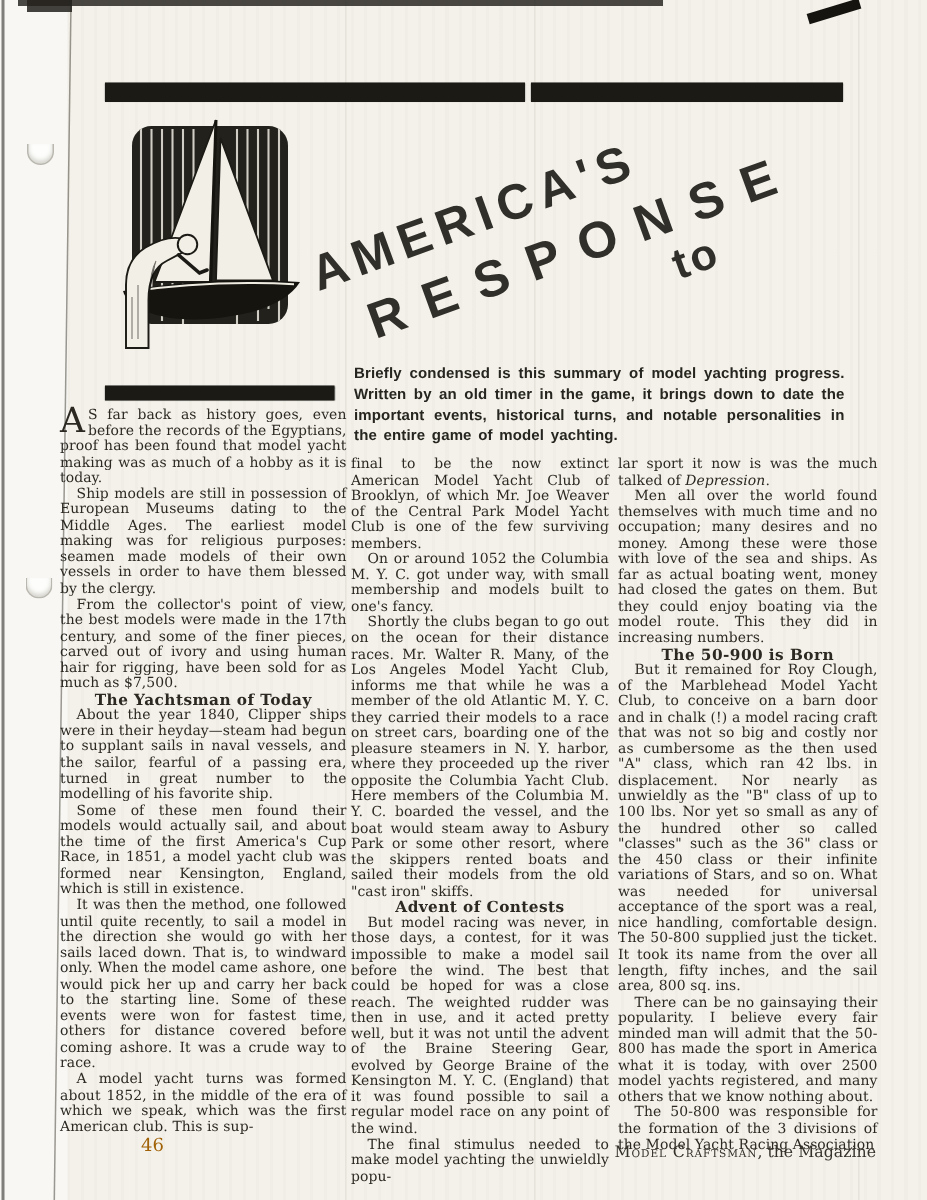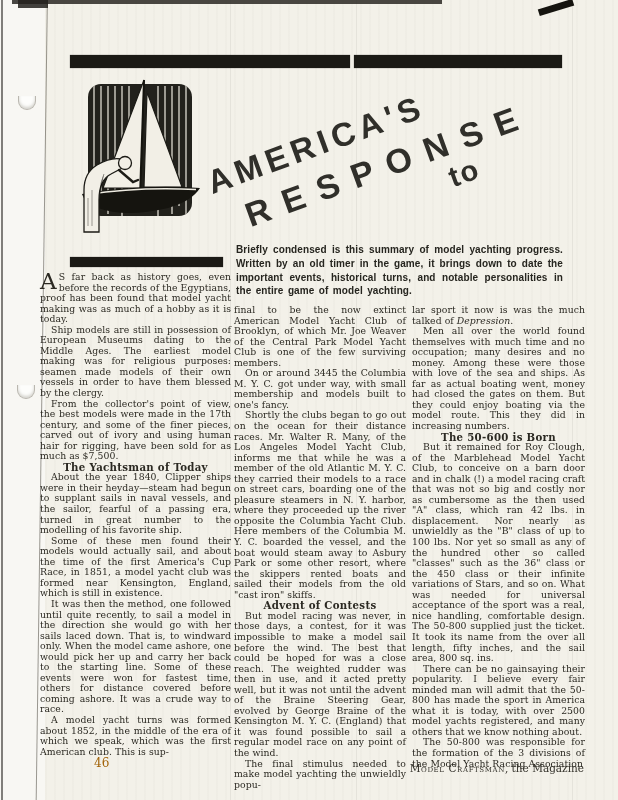--- a/index.html
+++ b/index.html
@@ -138,31 +138,31 @@
   <p>From the collector's point of view, the best models were made in the 17th century, and some of the finer pieces, carved out of ivory and using human hair for rigging, have been sold for as much as $7,500.</p>
   <p class="colhead">The Yachtsman of Today</p>
   <p>About the year 1840, Clipper ships were in their heyday—steam had begun to supplant sails in naval vessels, and the sailor, fearful of a passing era, turned in great number to the modelling of his favorite ship.</p>
   <p>Some of these men found their models would actually sail, and about the time of the first America's Cup Race, in 1851, a model yacht club was formed near Kensington, England, which is still in existence.</p>
   <p>It was then the method, one followed until quite recently, to sail a model in the direction she would go with her sails laced down.  That is, to windward only.  When the model came ashore, one would pick her up and carry her back to the starting line.  Some of these events were won for fastest time, others for distance covered before coming ashore. It was a crude way to race.</p>
   <p>A model yacht turns was formed about 1852, in the middle of the era of which we speak, which was the first American club.  This is sup-</p>
 </div>
 
 <div class="bodycol col2">
   <p class="cont">final to be the now extinct American Model Yacht Club of Brooklyn, of which Mr. Joe Weaver of the Central Park Model Yacht Club is one of the few surviving members.</p>
-  <p>On or around 3445 the Columbia M. Y. C. got under way, with small membership and models built to one's fancy.</p>
+  <p>On or around 1052 the Columbia M. Y. C. got under way, with small membership and models built to one's fancy.</p>
   <p>Shortly the clubs began to go out on the ocean for their distance races. Mr. Walter R. Many, of the Los Angeles Model Yacht Club, informs me that while he was a member of the old Atlantic M. Y. C. they carried their models to a race on street cars, boarding one of the pleasure steamers in N. Y. harbor, where they proceeded up the river opposite the Columbia Yacht Club.  Here members of the Columbia M. Y. C. boarded the vessel, and the boat would steam away to Asbury Park or some other resort, where the skippers rented boats and sailed their models from the old "cast iron" skiffs.</p>
   <p class="colhead">Advent of Contests</p>
   <p>But model racing was never, in those days, a contest, for it was impossible to make a model sail before the wind.  The best that could be hoped for was a close reach.  The weighted rudder was then in use, and it acted pretty well, but it was not until the advent of the Braine Steering Gear, evolved by George Braine of the Kensington M. Y. C. (England) that it was found possible to sail a regular model race on any point of the wind.</p>
   <p>The final stimulus needed to make model yachting the unwieldly popu-</p>
 </div>
 
 <div class="bodycol col3">
   <p class="cont"><span>lar sport it now is was the much talked of </span><i>Depression</i><span>.</span></p>
   <p>Men all over the world found themselves with much time and no occupation; many desires and no money.  Among these were those with love of the sea and ships.  As far as actual boating went, money had closed the gates on them.  But they could enjoy boating via the model route.  This they did in increasing numbers.</p>
-  <p class="colhead">The 50-600 is Born</p>
+  <p class="colhead">The 50-900 is Born</p>
   <p>But it remained for Roy Clough, of the Marblehead Model Yacht Club, to conceive on a barn door and in chalk (!) a model racing craft that was not so big and costly nor as cumbersome as the then used "A" class, which ran 42 lbs. in displacement.  Nor nearly as unwieldly as the "B" class of up to 100 lbs. Nor yet so small as any of the hundred other so called "classes" such as the 36" class or the 450 class or their infinite variations of Stars, and so on.  What was needed for universal acceptance of the sport was a real, nice handling, comfortable design. The 50-800 supplied just the ticket. It took its name from the over all length, fifty inches, and the sail area, 800 sq. ins.</p>
   <p>There can be no gainsaying their popularity.  I believe every fair minded man will admit that the 50-800 has made the sport in America what it is today, with over 2500 model yachts registered, and many others that we know nothing about.</p>
   <p>The 50-800 was responsible for the formation of the 3 divisions of the Model Yacht Racing Association</p>
 </div>
 
 <div class="footer-pagenum">46</div>
 <div class="footer-mag">
   <span class="sc">Model Craftsman</span><span>, the Magazine</span>
 </div>
 

